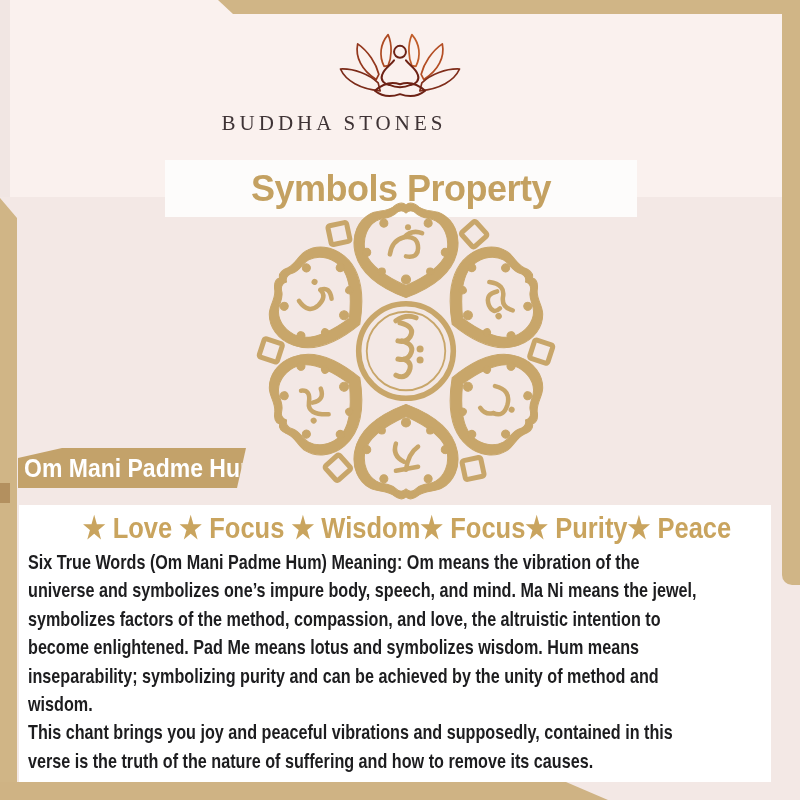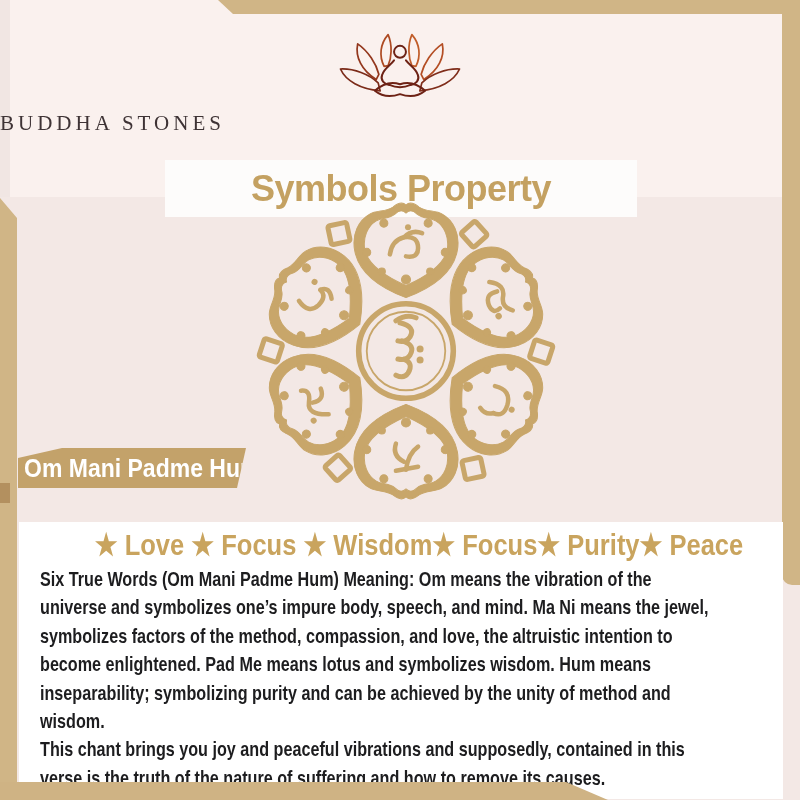--- a/index.html
+++ b/index.html
@@ -16,41 +16,41 @@
   .right-strip{position:absolute;left:782px;top:0;width:18px;height:585px;background:#d0b586;
             border-radius:0 0 0 10px;}
   .left-strip{position:absolute;left:0;top:198px;width:17px;height:602px;background:#d0b586;
             clip-path:polygon(0 0,17px 20px,17px 602px,0 602px);}
   .bottom-band{position:absolute;left:0;top:782px;width:610px;height:18px;background:#cfb384;
             clip-path:polygon(0 0,566px 0,608px 18px,0 18px);}
   .gold-notch{position:absolute;left:0;top:483px;width:10px;height:20px;background:#b3905f;}
 
   
   .logo{position:absolute;left:310px;top:28px;width:180px;height:86px;}
-  .brand{position:absolute;left:0;top:111px;width:668px;
+  .brand{position:absolute;left:0;top:111px;width:668px;text-align:center;
          font-family:"Liberation Serif", serif;font-size:21px;letter-spacing:4px;
          color:#3e3335;}
 
   
   .title-band{position:absolute;left:165px;top:140px;width:472px;height:57px;background:#fdfcfb;margin-top:20px;}
   .title-band h1{margin:0;line-height:57px;text-align:center;font-size:36px;font-weight:bold;
          letter-spacing:-0.5px;color:#c4a161;}
 
   
   .mandala{position:absolute;left:255px;top:200px;width:302px;height:302px;}
 
   
   .ribbon{position:absolute;left:18px;top:448px;width:228px;height:40px;background:#c3a26a;
           clip-path:polygon(0 10px,44px 0,228px 0,219px 40px,0 40px);}
   .ribbon span{display:inline-block;margin-left:6px;line-height:40px;color:#ffffff;
           font-size:25px;font-weight:bold;transform:scaleX(0.92);transform-origin:left center;
           white-space:nowrap;}
 
   
-  .content-box{position:absolute;left:19px;top:522px;width:752px;height:277px;background:#ffffff;padding-left:12px;}
+  .content-box{position:absolute;left:19px;top:505px;width:752px;height:277px;background:#ffffff;}
   .tagline{margin-top:5px;width:776px;text-align:center;font-size:30px;font-weight:bold;
           color:#c9a45e;transform:scaleX(0.85);transform-origin:50% 50%;white-space:nowrap;}
   .bodytext{margin:3px 0 0 9px;width:1000px;font-size:21px;font-weight:bold;color:#1d1d1f;
           line-height:28.4px;white-space:pre-line;transform:scaleX(0.77);
           transform-origin:left top;letter-spacing:0;}
 </style>
 </head>
 <body>
 
 <div id="stage">

